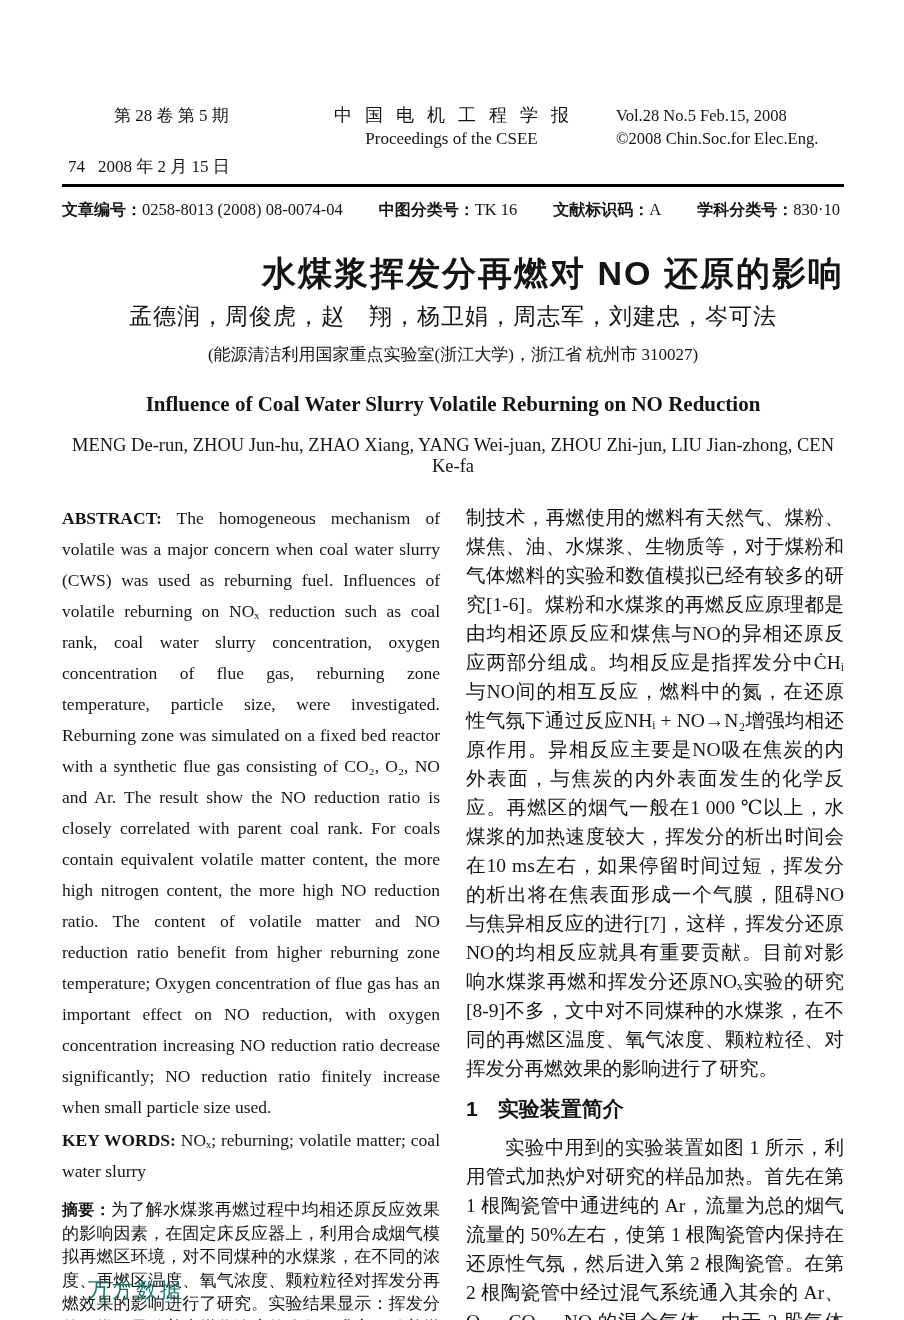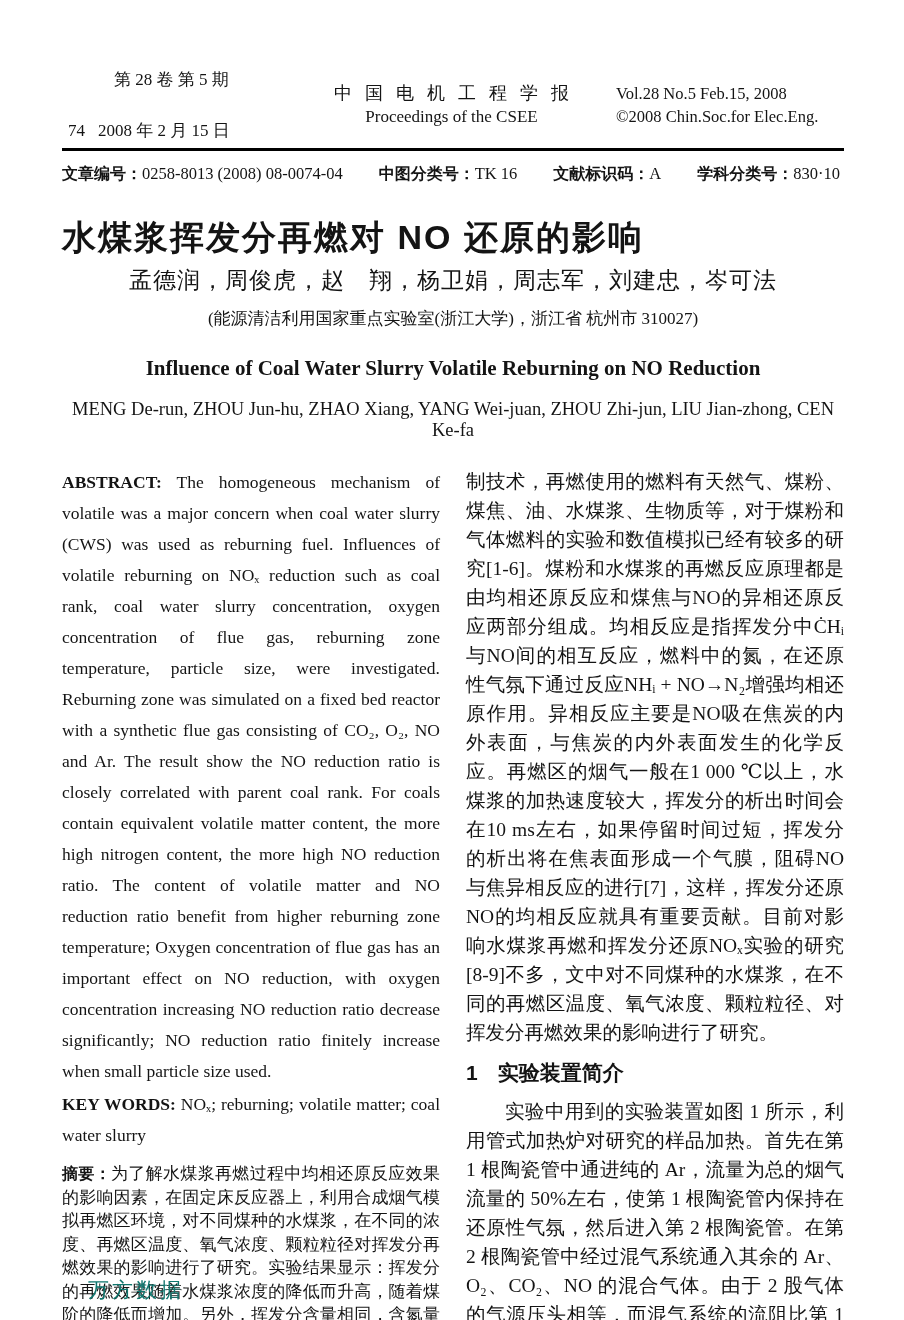--- a/index.html
+++ b/index.html
@@ -4,37 +4,37 @@
 <style>
   html,body { margin:0; padding:0; background:#e8e8e8; }
   .page {
     position:relative; width:904px; height:1320px; margin:0 auto;
     background:#ffffff; color:#141414; overflow:hidden;
     font-family:"Liberation Serif","DejaVu Serif",serif;
   }
   .content { position:absolute; left:62px; top:0; width:782px; }
 
   
-  .hdr { display:flex; padding-top:68px; align-items:center; }
+  .hdr { display:flex; padding-top:104px; align-items:flex-start; }
   .hdr-left { width:225px; font-size:17px; line-height:23px; }
   .hdr-left .l1 { padding-left:52px; }
   .hdr-left .l2 { display:flex;margin-top:28px; }
   .hdr-left .pgnum { width:30px; padding-left:6px; }
   .hdr-center { flex:1; text-align:center; }
   .jname-cn { font-size:18px; letter-spacing:13px; line-height:23px; text-indent:13px; }
   .jname-en { font-size:17px; line-height:23px; }
   .hdr-right { width:228px; font-size:16.5px; line-height:23px; }
   .rule { height:3px; background:#000; margin-top:6px; }
 
   .meta-row { margin-top:13px; font-size:16.5px; white-space:nowrap; }
   .blk { font-family:"Liberation Sans","DejaVu Sans",sans-serif; font-weight:bold; font-size:16px; }
   .meta-row .val { margin-right:36px; }
 
   
-  .title-cn { margin:30px 0 0; text-align:left; font-family:"Liberation Sans","DejaVu Sans",sans-serif;
+  .title-cn { margin:30px 0 0; text-align:right; font-family:"Liberation Sans","DejaVu Sans",sans-serif;
               font-weight:bold; font-size:34px; letter-spacing:2px; }
   .authors-cn { margin-top:4px; text-align:center; font-size:23px; letter-spacing:1px; }
   .affil-cn { margin-top:11px; text-align:center; font-size:17px; }
   .title-en { margin:26px 0 0; text-align:center; font-weight:bold; font-size:21px; }
   .authors-en { margin-top:18px; text-align:center; font-size:18.5px; }
   .affil-en { margin-top:6px; text-align:center; font-size:16px; }
 
   
   .columns { display:flex; gap:26px; margin-top:26px; }
   .col { width:378px; }

